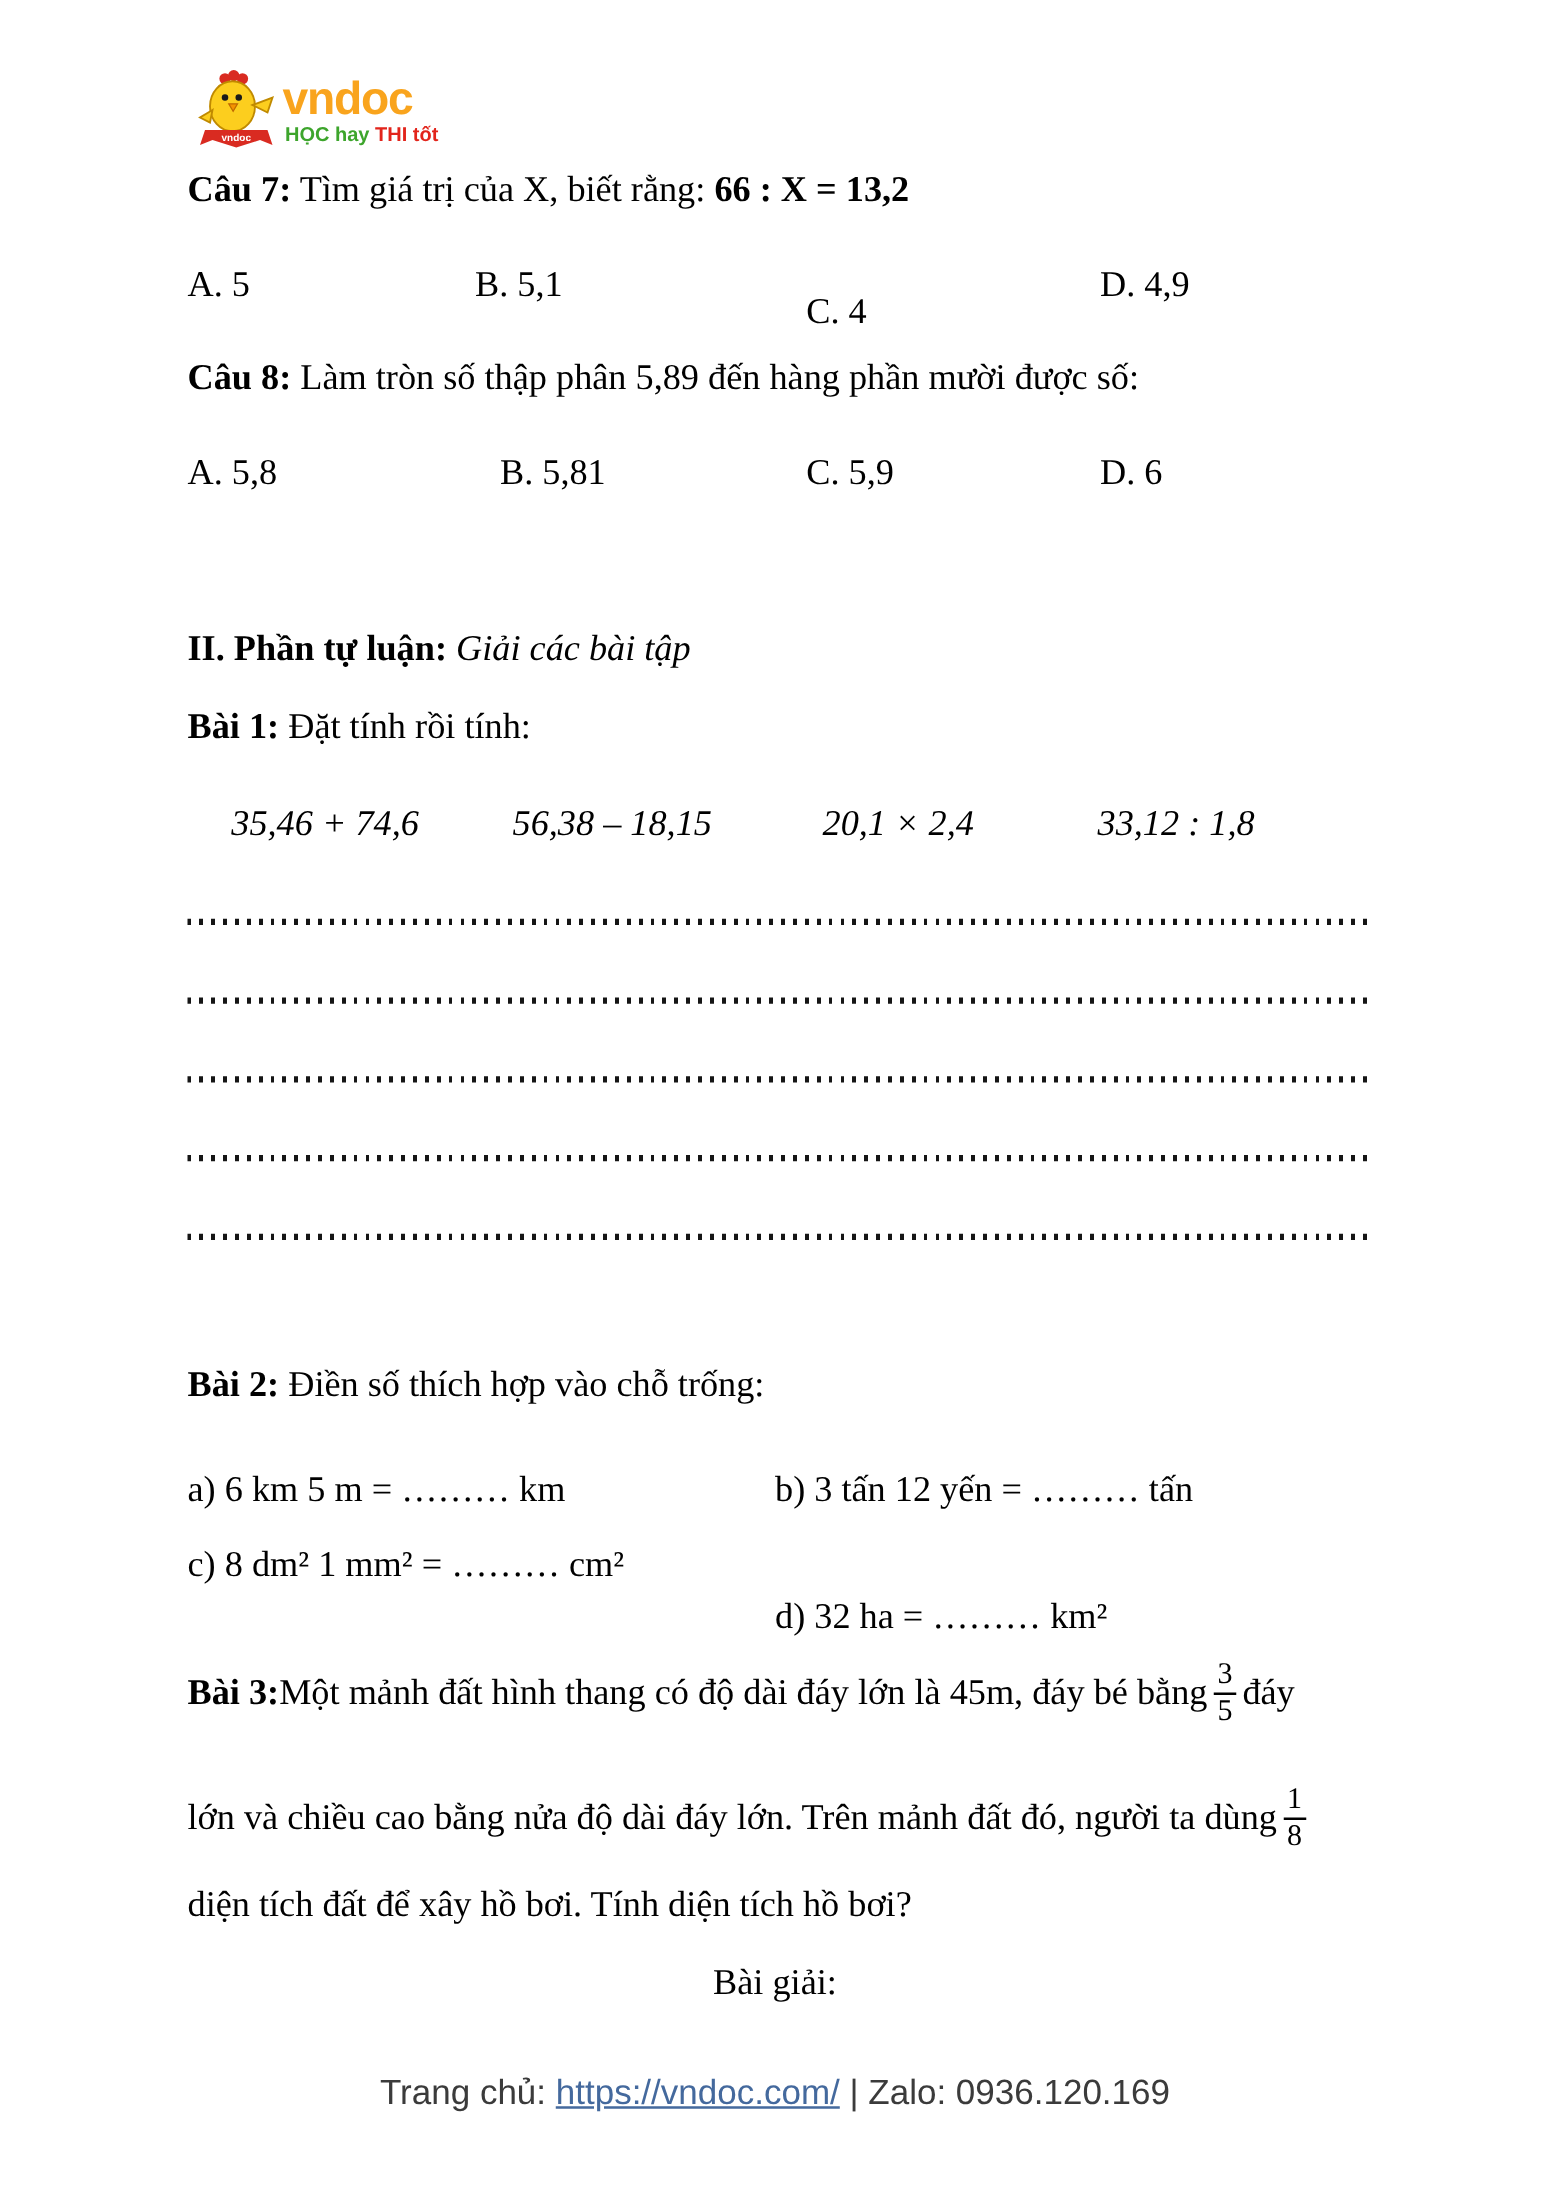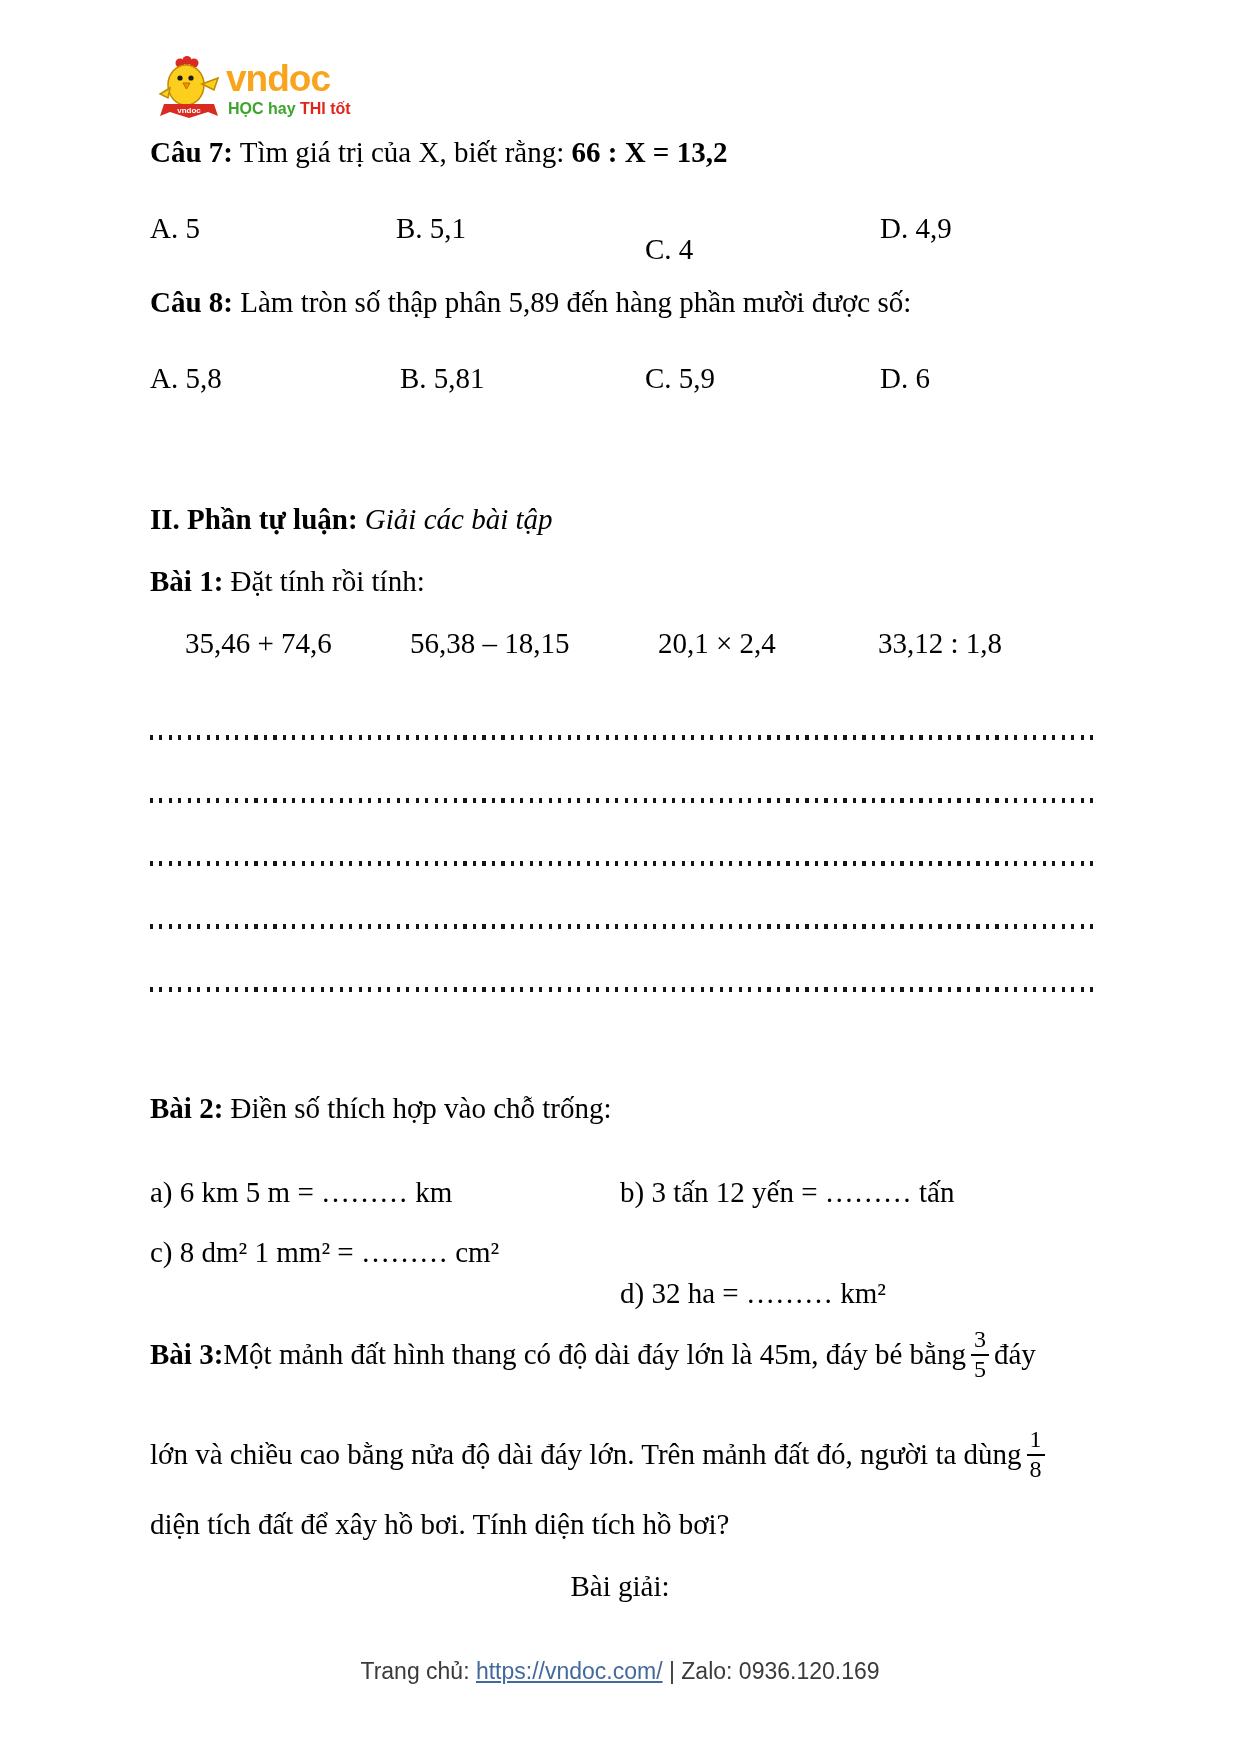--- a/index.html
+++ b/index.html
@@ -41,21 +41,21 @@
   .frac .num { display:block; border-bottom:2px solid #000; padding:0 3px 1px; }
   .frac .den { display:block; padding-top:1px; }
 
   .line-flex { display:flex; align-items:center; }
 
   .center-line { left:0; width:1240px; text-align:center; }
 
   .footer {
     left:0; width:1240px; top:1658px; text-align:center;
     font-family:"Liberation Sans", sans-serif;
-    font-size:23px; color:#3b3b3b;
+    font-size:28px; color:#3b3b3b;
   }
   .footer a { color:#44699d; text-decoration:underline; }
 </style>
 </head>
 <body>
 
 <div class="page">
 
   <div class="abs" style="left:156px; top:54px; width:66px; height:68px;">
     <svg width="66" height="68" viewBox="0 0 66 68">
@@ -72,39 +72,39 @@
       <text x="33" y="59" text-anchor="middle" font-family="Liberation Sans, sans-serif" font-size="8" font-weight="bold" fill="#ffffff">vndoc</text>
     </svg>
   </div>
   <div class="abs brand" style="left:226px; top:60px; color:#F9A41D;">vndoc</div>
   <div class="abs tagline" style="left:228px; top:101px;"><span style="color:#3DA52C;">HỌC hay </span><span style="color:#E2241B;">THI tốt</span></div>
 
   <div class="abs t" style="left:150px; top:136px;"><span class="b">Câu 7:</span><span> Tìm giá trị của X, biết rằng: </span><span class="b">66 : X = 13,2</span></div>
 
   <div class="abs" style="left:0; top:212px; width:1240px; height:36px;text-decoration:underline;">
     <span class="abs t" style="left:150px;">A. 5</span>
-    <span class="abs t" style="left:396px;">B. 5,1</span>
+    <span class="abs t" style="left:380px;">B. 5,1</span>
     <span class="abs t" style="left:645px;margin-top:21px;">C. 4</span>
     <span class="abs t" style="left:880px;">D. 4,9</span>
   </div>
 
   <div class="abs t" style="left:150px; top:286px;"><span class="b">Câu 8:</span><span> Làm tròn số thập phân 5,89 đến hàng phần mười được số:</span></div>
 
   <div class="abs" style="left:0; top:362px; width:1240px; height:36px;">
     <span class="abs t" style="left:150px;">A. 5,8</span>
     <span class="abs t" style="left:400px;">B. 5,81</span>
     <span class="abs t" style="left:645px;">C. 5,9</span>
     <span class="abs t" style="left:880px;">D. 6</span>
   </div>
 
   <div class="abs t" style="left:150px; top:503px;"><span class="b">II. Phần tự luận:</span><span class="i"> Giải các bài tập</span></div>
 
   <div class="abs t" style="left:150px; top:565px;"><span class="b">Bài 1:</span><span> Đặt tính rồi tính:</span></div>
 
-  <div class="abs" style="left:0; top:627px; width:1240px; height:36px;">
+  <div class="abs" style="left:0; top:643px; width:1240px; height:36px;font-style:italic;">
     <span class="abs t" style="left:185px;">35,46 + 74,6</span>
     <span class="abs t" style="left:410px;">56,38 – 18,15</span>
     <span class="abs t" style="left:658px;">20,1 × 2,4</span>
     <span class="abs t" style="left:878px;">33,12 : 1,8</span>
   </div>
 
   <div class="abs dotline" style="top:735px;"></div>
   <div class="abs dotline" style="top:798px;"></div>
   <div class="abs dotline" style="top:861px;"></div>
   <div class="abs dotline" style="top:924px;"></div>

